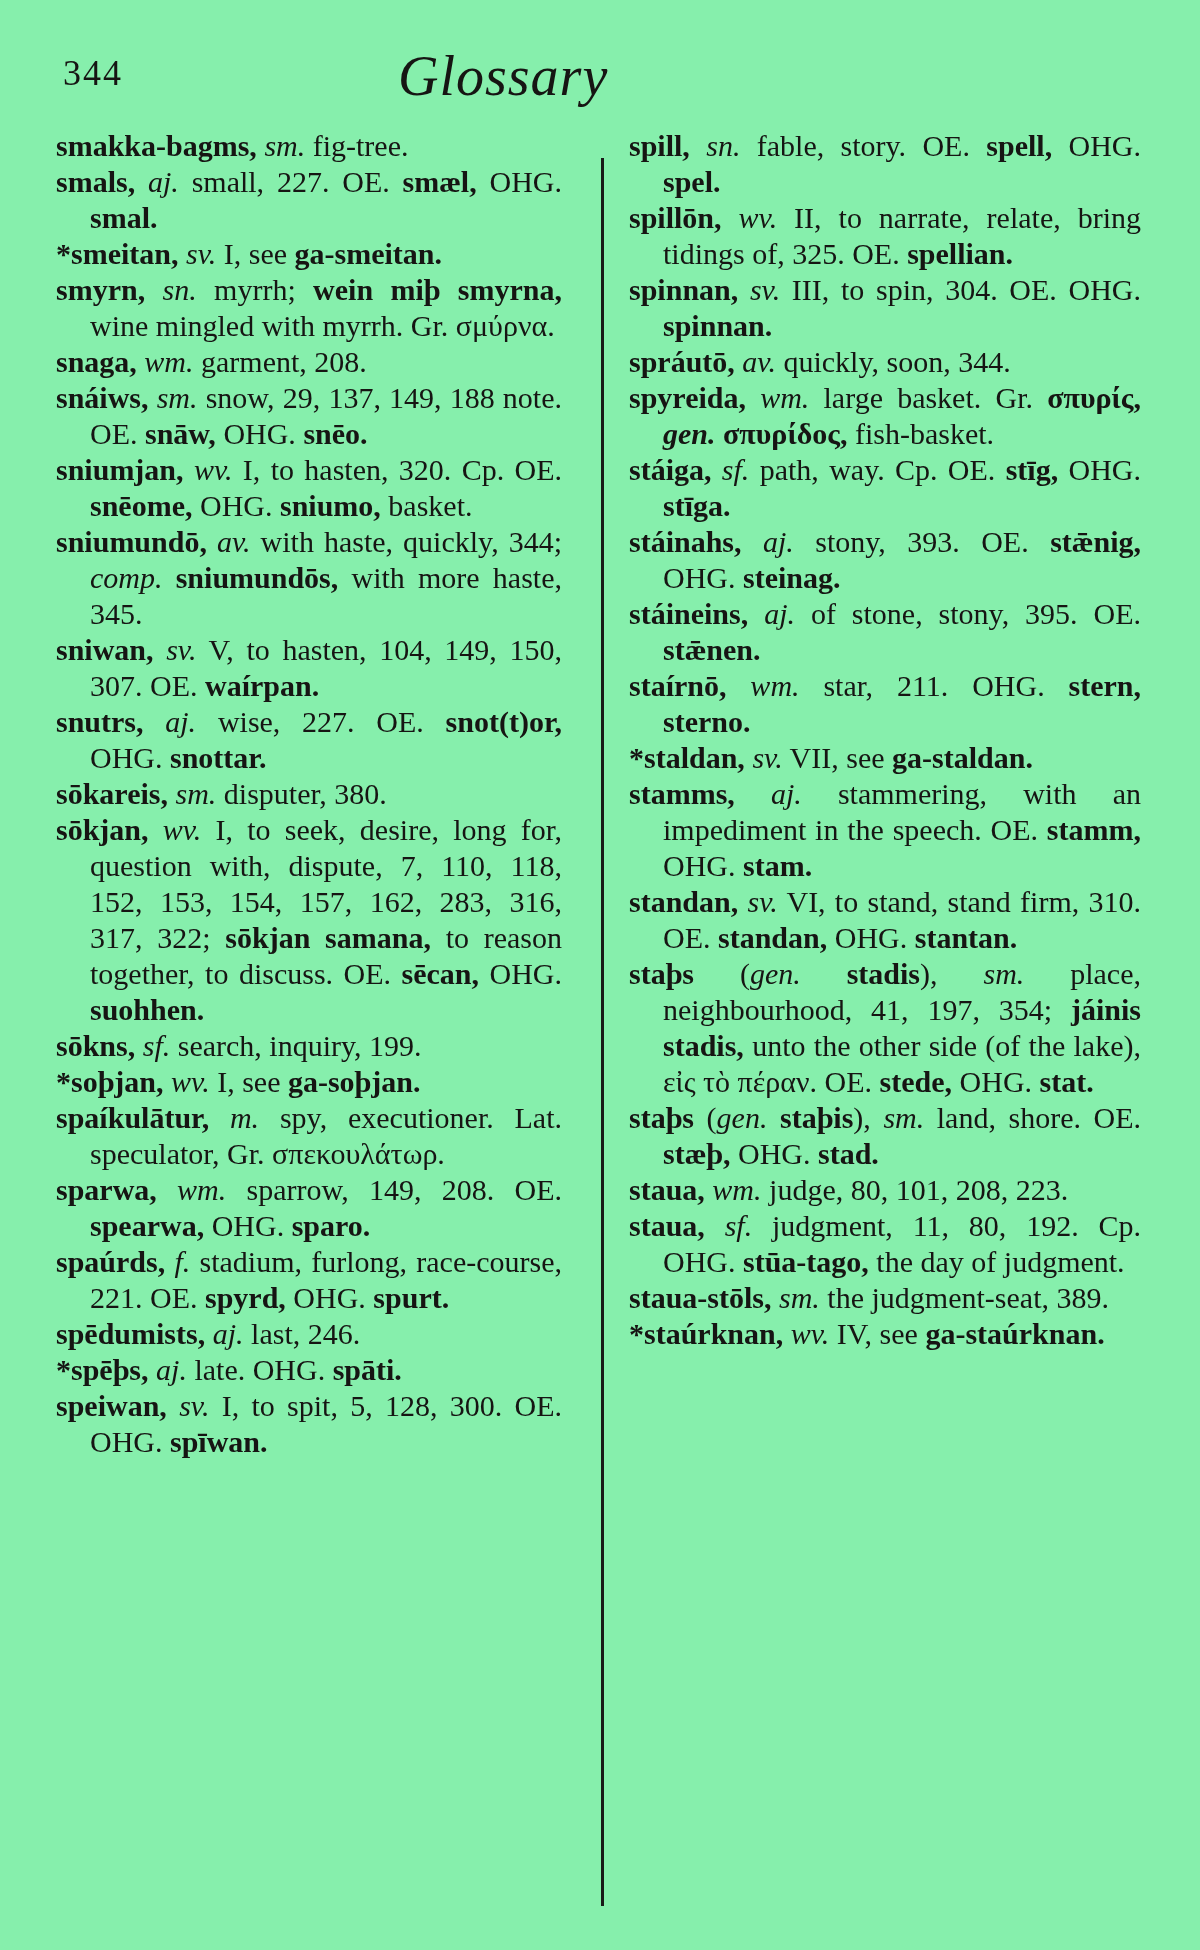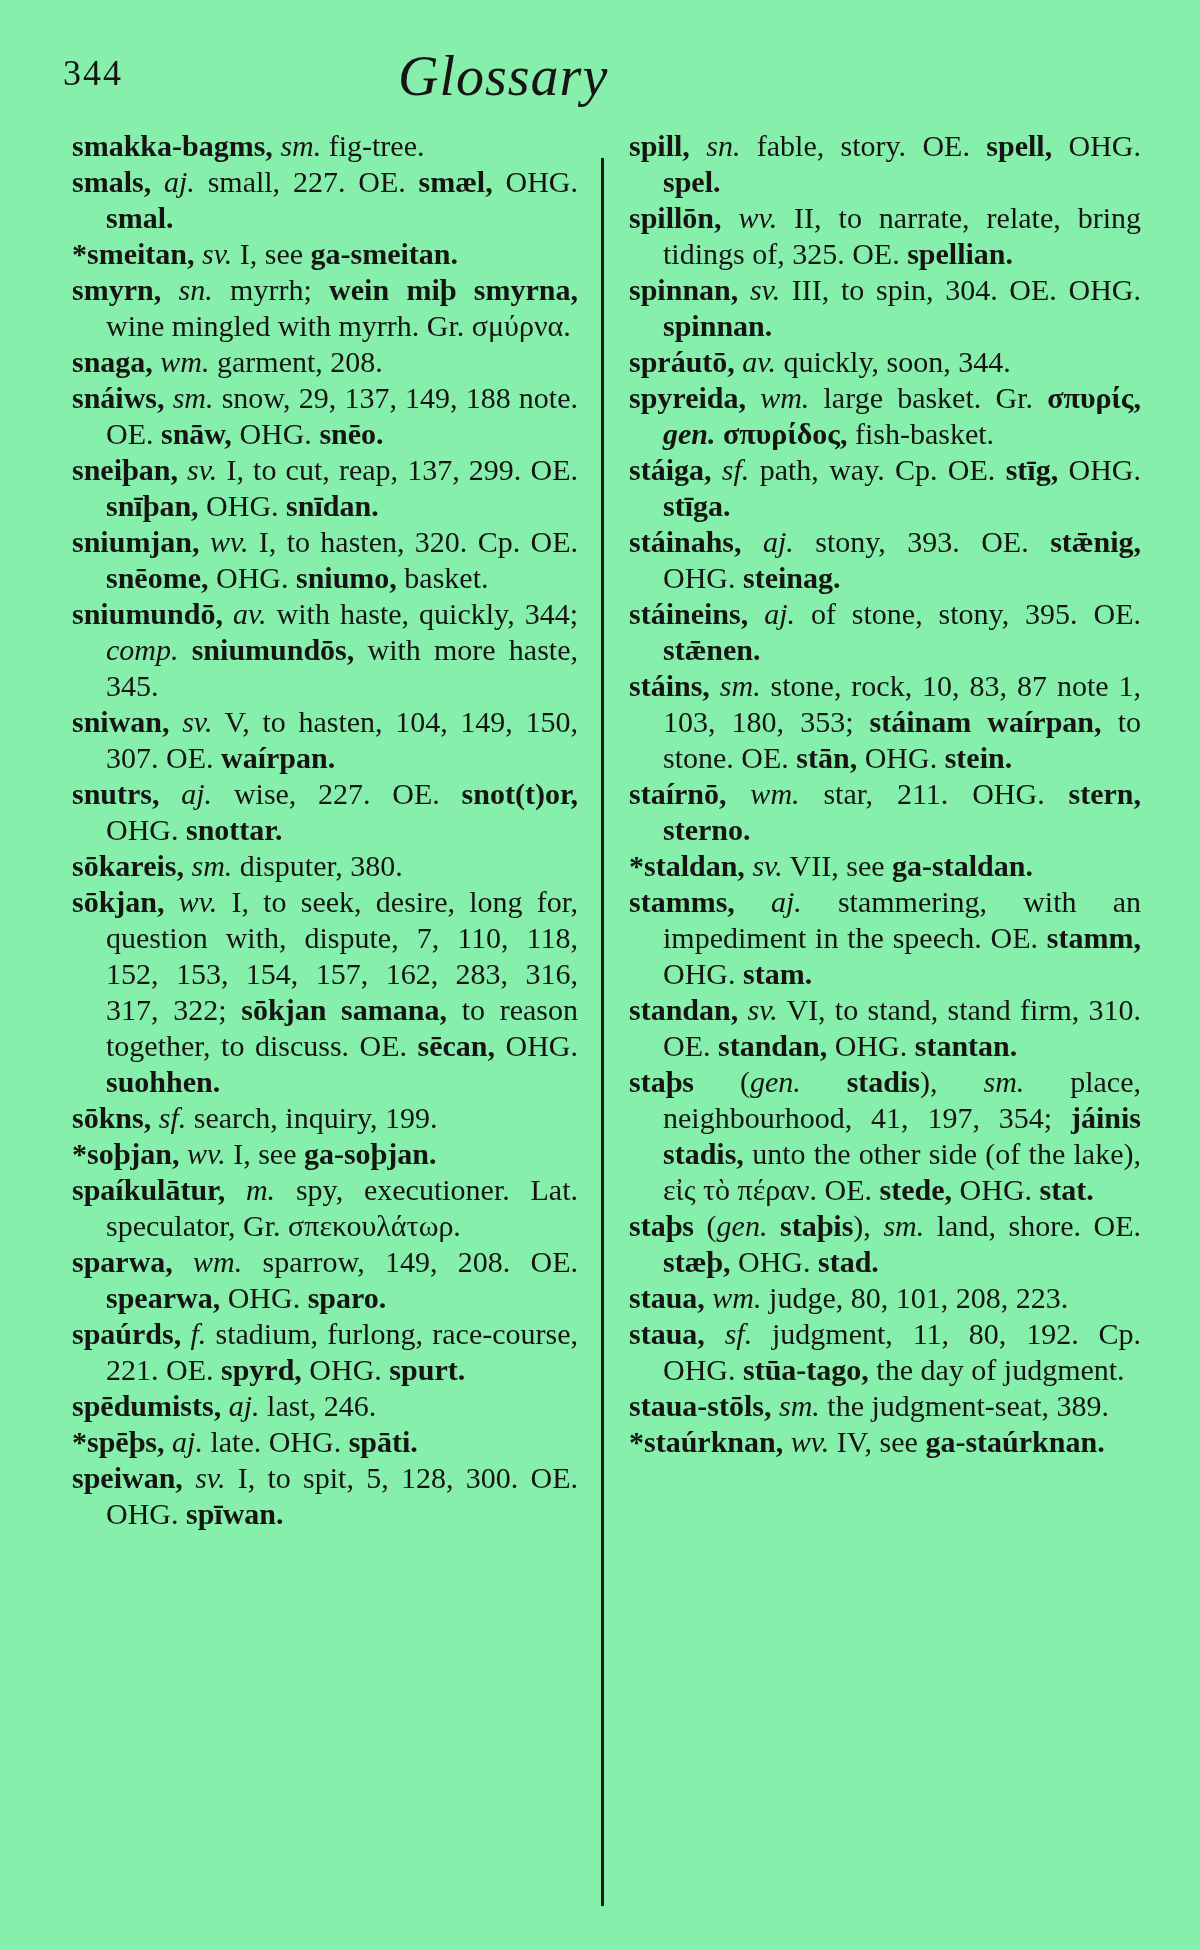--- a/index.html
+++ b/index.html
@@ -34,21 +34,21 @@
   }
   
   .col {
     position: absolute;
     top: 128px;
     width: 506px;
     font-size: 30px;
     line-height: 36px;
     text-align: justify;
   }
-  #col-left  { left: 72px; }
+  #col-left  { left: 56px; }
   #col-right { left: 629px; width: 512px; }
   #divider {
     position: absolute;
     left: 601px;
     top: 158px;
     width: 3px;
     height: 1748px;
     background: #1a1a18;
   }
   p.entry {
@@ -70,21 +70,20 @@
   <div id="page-number">344</div>
   <div id="page-title">Glossary</div>
   <div id="divider"></div>
   <div id="col-left" class="col">
       <p class="entry"><span class="b">smakka-bagms,</span><span class="i"> sm.</span><span class="r"> fig-tree.</span></p>
       <p class="entry"><span class="b">smals,</span><span class="i"> aj.</span><span class="r"> small, 227.  OE. </span><span class="b">smæl,</span><span class="r"> OHG. </span><span class="b">smal.</span></p>
       <p class="entry"><span class="b">*smeitan,</span><span class="i"> sv.</span><span class="r"> I, see </span><span class="b">ga-smeitan.</span></p>
       <p class="entry"><span class="b">smyrn,</span><span class="i"> sn.</span><span class="r"> myrrh; </span><span class="b">wein miþ smyrna,</span><span class="r"> wine mingled with myrrh.  Gr. </span><span class="g">σμύρνα.</span></p>
       <p class="entry"><span class="b">snaga,</span><span class="i"> wm.</span><span class="r"> garment, 208.</span></p>
       <p class="entry"><span class="b">snáiws,</span><span class="i"> sm.</span><span class="r"> snow, 29, 137, 149, 188 note.  OE. </span><span class="b">snāw,</span><span class="r"> OHG. </span><span class="b">snēo.</span></p>
-      <p class="entry"><span class="b">sneiþan,</span><span class="i"> sv.</span><span class="r"> I, to cut, reap, 137, 299.  OE. </span><span class="b">snīþan,</span><span class="r"> OHG. </span><span class="b">snīdan.</span></p>
       <p class="entry"><span class="b">sniumjan,</span><span class="i"> wv.</span><span class="r"> I, to hasten, 320.  Cp. OE. </span><span class="b">snēome,</span><span class="r"> OHG. </span><span class="b">sniumo,</span><span class="r"> basket.</span></p>
       <p class="entry"><span class="b">sniumundō,</span><span class="i"> av.</span><span class="r"> with haste, quickly, 344; </span><span class="i">comp.</span><span class="r"> </span><span class="b">sniumundōs,</span><span class="r"> with more haste, 345.</span></p>
       <p class="entry"><span class="b">sniwan,</span><span class="i"> sv.</span><span class="r"> V, to hasten, 104, 149, 150, 307.  OE. </span><span class="b">waírpan.</span></p>
       <p class="entry"><span class="b">snutrs,</span><span class="i"> aj.</span><span class="r"> wise, 227.  OE. </span><span class="b">snot(t)or,</span><span class="r"> OHG. </span><span class="b">snottar.</span></p>
       <p class="entry"><span class="b">sōkareis,</span><span class="i"> sm.</span><span class="r"> disputer, 380.</span></p>
       <p class="entry"><span class="b">sōkjan,</span><span class="i"> wv.</span><span class="r"> I, to seek, desire, long for, question with, dispute, 7, 110, 118, 152, 153, 154, 157, 162, 283, 316, 317, 322; </span><span class="b">sōkjan samana,</span><span class="r"> to reason together, to discuss.  OE. </span><span class="b">sēcan,</span><span class="r"> OHG. </span><span class="b">suohhen.</span></p>
       <p class="entry"><span class="b">sōkns,</span><span class="i"> sf.</span><span class="r"> search, inquiry, 199.</span></p>
       <p class="entry"><span class="b">*soþjan,</span><span class="i"> wv.</span><span class="r"> I, see </span><span class="b">ga-soþjan.</span></p>
       <p class="entry"><span class="b">spaíkulātur,</span><span class="i"> m.</span><span class="r"> spy, executioner.  Lat. speculator, Gr. </span><span class="g">σπεκουλάτωρ.</span></p>
       <p class="entry"><span class="b">sparwa,</span><span class="i"> wm.</span><span class="r"> sparrow, 149, 208.  OE. </span><span class="b">spearwa,</span><span class="r"> OHG. </span><span class="b">sparo.</span></p>
@@ -95,21 +94,20 @@
     </div>
   <div id="col-right" class="col">
       <p class="entry"><span class="b">spill,</span><span class="i"> sn.</span><span class="r"> fable, story.  OE. </span><span class="b">spell,</span><span class="r"> OHG. </span><span class="b">spel.</span></p>
       <p class="entry"><span class="b">spillōn,</span><span class="i"> wv.</span><span class="r"> II, to narrate, relate, bring tidings of, 325.  OE. </span><span class="b">spellian.</span></p>
       <p class="entry"><span class="b">spinnan,</span><span class="i"> sv.</span><span class="r"> III, to spin, 304.  OE. OHG. </span><span class="b">spinnan.</span></p>
       <p class="entry"><span class="b">spráutō,</span><span class="i"> av.</span><span class="r"> quickly, soon, 344.</span></p>
       <p class="entry"><span class="b">spyreida,</span><span class="i"> wm.</span><span class="r"> large basket.  Gr. </span><span class="gb">σπυρίς,</span><span class="bi"> gen.</span><span class="gb"> σπυρίδος,</span><span class="r"> fish-basket.</span></p>
       <p class="entry"><span class="b">stáiga,</span><span class="i"> sf.</span><span class="r"> path, way.  Cp. OE. </span><span class="b">stīg,</span><span class="r"> OHG. </span><span class="b">stīga.</span></p>
       <p class="entry"><span class="b">stáinahs,</span><span class="i"> aj.</span><span class="r"> stony, 393.  OE. </span><span class="b">stǣnig,</span><span class="r"> OHG. </span><span class="b">steinag.</span></p>
       <p class="entry"><span class="b">stáineins,</span><span class="i"> aj.</span><span class="r"> of stone, stony, 395.  OE. </span><span class="b">stǣnen.</span></p>
-      <p class="entry"><span class="b">stáins,</span><span class="i"> sm.</span><span class="r"> stone, rock, 10, 83, 87 note 1, 103, 180, 353; </span><span class="b">stáinam waírpan,</span><span class="r"> to stone.  OE. </span><span class="b">stān,</span><span class="r"> OHG. </span><span class="b">stein.</span></p>
       <p class="entry"><span class="b">staírnō,</span><span class="i"> wm.</span><span class="r"> star, 211.  OHG. </span><span class="b">stern, sterno.</span></p>
       <p class="entry"><span class="b">*staldan,</span><span class="i"> sv.</span><span class="r"> VII, see </span><span class="b">ga-staldan.</span></p>
       <p class="entry"><span class="b">stamms,</span><span class="i"> aj.</span><span class="r"> stammering, with an impediment in the speech.  OE. </span><span class="b">stamm,</span><span class="r"> OHG. </span><span class="b">stam.</span></p>
       <p class="entry"><span class="b">standan,</span><span class="i"> sv.</span><span class="r"> VI, to stand, stand firm, 310.  OE. </span><span class="b">standan,</span><span class="r"> OHG. </span><span class="b">stantan.</span></p>
       <p class="entry"><span class="b">staþs</span><span class="r"> (</span><span class="i">gen.</span><span class="r"> </span><span class="b">stadis</span><span class="r">), </span><span class="i">sm.</span><span class="r"> place, neighbourhood, 41, 197, 354; </span><span class="b">jáinis stadis,</span><span class="r"> unto the other side (of the lake), </span><span class="g">εἰς τὸ πέραν.</span><span class="r">  OE. </span><span class="b">stede,</span><span class="r"> OHG. </span><span class="b">stat.</span></p>
       <p class="entry"><span class="b">staþs</span><span class="r"> (</span><span class="i">gen.</span><span class="r"> </span><span class="b">staþis</span><span class="r">), </span><span class="i">sm.</span><span class="r"> land, shore.  OE. </span><span class="b">stæþ,</span><span class="r"> OHG. </span><span class="b">stad.</span></p>
       <p class="entry"><span class="b">staua,</span><span class="i"> wm.</span><span class="r"> judge, 80, 101, 208, 223.</span></p>
       <p class="entry"><span class="b">staua,</span><span class="i"> sf.</span><span class="r"> judgment, 11, 80, 192.  Cp. OHG. </span><span class="b">stūa-tago,</span><span class="r"> the day of judgment.</span></p>
       <p class="entry"><span class="b">staua-stōls,</span><span class="i"> sm.</span><span class="r"> the judgment-seat, 389.</span></p>
       <p class="entry"><span class="b">*staúrknan,</span><span class="i"> wv.</span><span class="r"> IV, see </span><span class="b">ga-staúrknan.</span></p>

